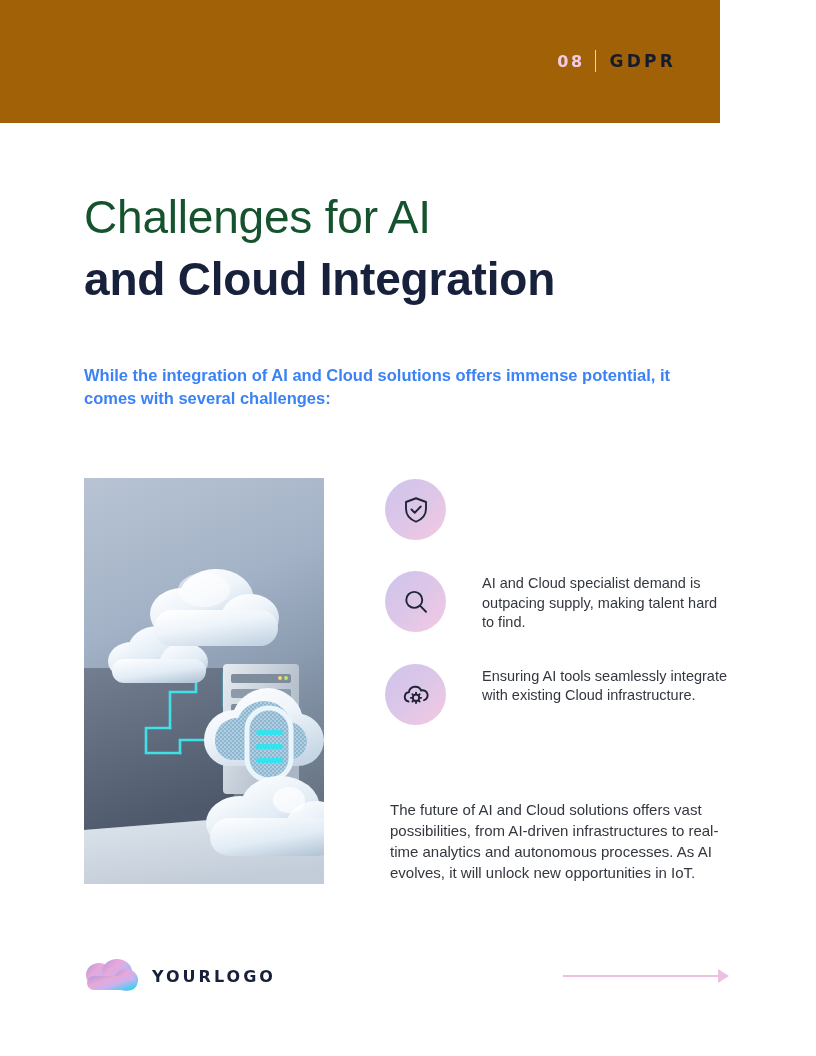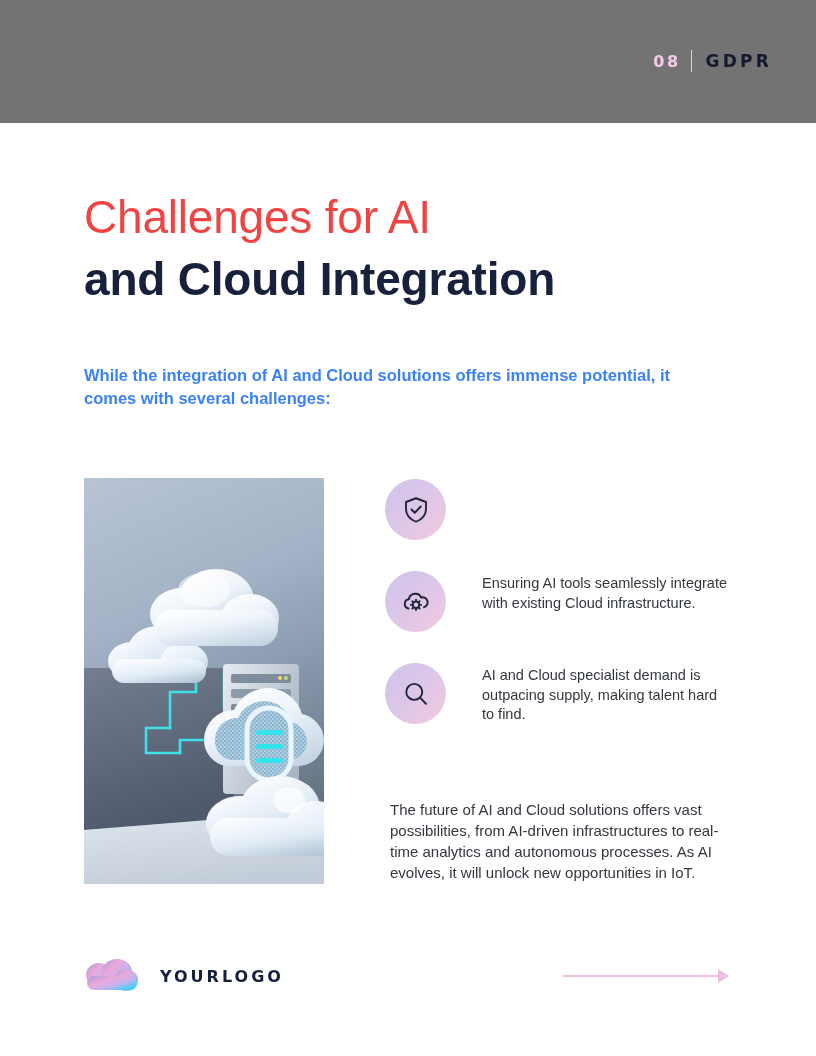--- a/index.html
+++ b/index.html
@@ -13,23 +13,23 @@
     font-family: "Liberation Sans", sans-serif;
     background: #ffffff;
     position: relative;
     overflow: hidden;
   }
 
   
   .header-band {
     position: absolute;
     left: 0; top: 0;
-    width: 816px;
+    width: 720px;
     height: 123px;
-    background: #737373;
+    background: #a16207;
   }
   .header-meta {
     position: absolute;
     right: 44px;
     top: 50px;
     display: flex;
     align-items: center;
     gap: 0px;
   }
   .page-number {
@@ -57,21 +57,21 @@
   .title-block {
     position: absolute;
     left: 84px;
     top: 186px;
     width: 620px;
   }
   .title-line-1 {
     font-size: 46px;
     line-height: 62px;
     font-weight: 400;
-    color: #ef4444;
+    color: #14532d;
     letter-spacing: -0.2px;
   }
   .title-line-2 {
     font-size: 46px;
     line-height: 62px;
     font-weight: 700;
     color: #18213c;
     letter-spacing: -0.2px;
   }
 
@@ -144,21 +144,20 @@
     margin-top: 17px;
   }
 
   
   .footer-logo {
     position: absolute;
     left: 84px;
     top: 958px;
     display: flex;
     align-items: center;
-    gap: 8px;
   }
   .logo-mark {
     width: 56px;
     height: 36px;
     position: relative;
   }
   .logo-text {
     margin-left: 12px;
     font-family: "DejaVu Sans", sans-serif;
     font-size: 16px;
@@ -292,41 +291,41 @@
 
 <div class="features">
 
   <div class="feature-row">
     <div class="feature-icon-circle">
       <svg width="30" height="30" viewBox="0 0 24 24" fill="none" stroke="#1f2437" stroke-width="1.5" stroke-linecap="round" stroke-linejoin="round">
         <path d="M12 2.6 L20 5.6 V11 c0 5.2 -3.4 8.6 -8 10.4 C7.4 19.6 4 16.2 4 11 V5.6 Z"></path>
         <path d="M8.4 11.6 l2.6 2.6 l4.8 -5"></path>
       </svg>
     </div>
+  </div>
+
+  <div class="feature-row">
+    <div class="feature-icon-circle">
+      <svg width="30" height="30" viewBox="0 0 24 24" fill="none" stroke="#1f2437" stroke-width="1.5" stroke-linecap="round" stroke-linejoin="round">
+        <circle cx="10.6" cy="10.3" r="6.4"></circle>
+        <path d="M15.4 15.1 L20 19.8"></path>
+      </svg>
+    </div>
+    <div class="feature-text">AI and Cloud specialist demand is outpacing supply, making talent hard to find.</div>
   </div>
 
   <div class="feature-row">
     <div class="feature-icon-circle">
       <svg width="31" height="31" viewBox="0 0 24 24" fill="none" stroke="#1f2437" stroke-width="1.5" stroke-linecap="round" stroke-linejoin="round">
         <path d="M6.6 17.4 A3.6 3.6 0 0 1 6.9 10.3 A5 5 0 0 1 16.4 8.9 A3.9 3.9 0 0 1 18.6 16.4"></path>
         <circle cx="12.4" cy="14.6" r="2.5"></circle>
         <path d="M12.4 10.6 v1.1 M12.4 17.5 v1.1 M8.4 14.6 h1.1 M15.3 14.6 h1.1 M9.6 11.8 l0.8 0.8 M14.4 16.6 l0.8 0.8 M15.2 11.8 l-0.8 0.8 M10.4 16.6 l-0.8 0.8"></path>
       </svg>
     </div>
     <div class="feature-text">Ensuring AI tools seamlessly integrate with existing Cloud infrastructure.</div>
-  </div>
-
-  <div class="feature-row">
-    <div class="feature-icon-circle">
-      <svg width="30" height="30" viewBox="0 0 24 24" fill="none" stroke="#1f2437" stroke-width="1.5" stroke-linecap="round" stroke-linejoin="round">
-        <circle cx="10.6" cy="10.3" r="6.4"></circle>
-        <path d="M15.4 15.1 L20 19.8"></path>
-      </svg>
-    </div>
-    <div class="feature-text">AI and Cloud specialist demand is outpacing supply, making talent hard to find.</div>
   </div>
 
 </div>
 
 <div class="closing">The future of AI and Cloud solutions offers vast possibilities, from AI-driven infrastructures to real-time analytics and autonomous processes. As AI evolves, it will unlock new opportunities in IoT.</div>
 
 <div class="footer-logo">
   <div class="logo-mark">
     <svg width="56" height="36" viewBox="0 0 56 36" xmlns="http://www.w3.org/2000/svg">
       <defs>

